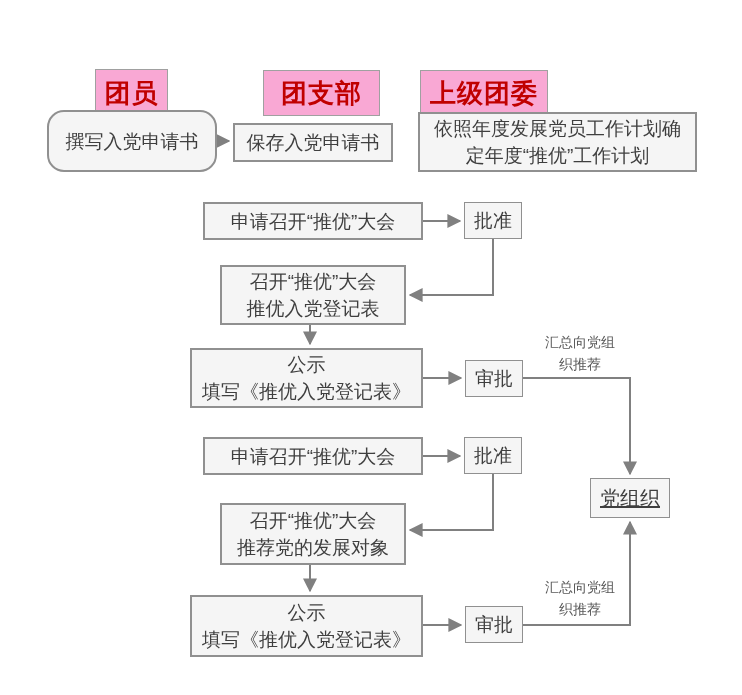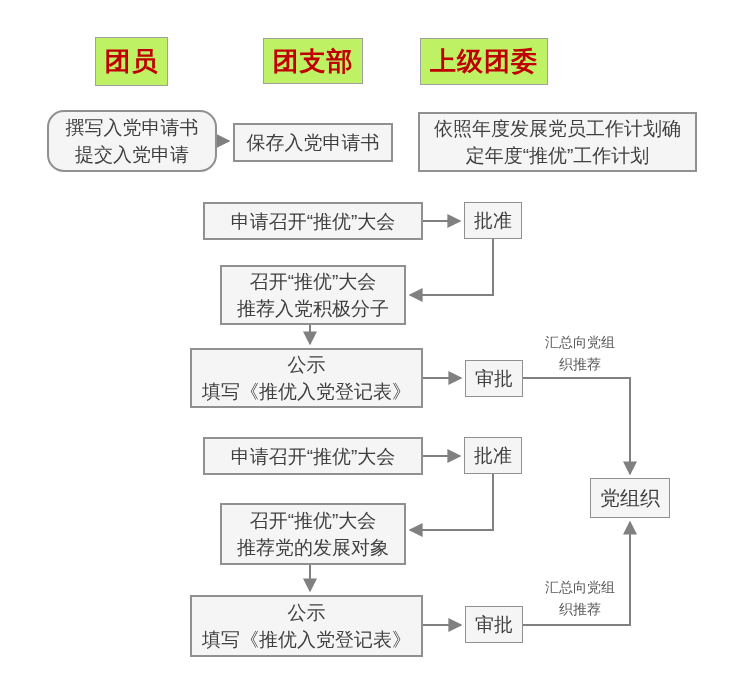--- a/index.html
+++ b/index.html
@@ -27,62 +27,63 @@
     justify-content: center;
     text-align: center;
     z-index: 2;
     line-height: 27px;
     font-size: 19px;
     color: #3f3f3f;
   }
   .box.small { border-width: 1.5px; }
   .hdr {
     position: absolute;
-    background: #bef264;
+    background: #f9a8d4;
     border: 1.5px solid #a0a0a0;
     display: flex;
     align-items: center;
     justify-content: center;
     z-index: 2;
     font-size: 26px;
     font-weight: bold;
     color: #c00000;
     letter-spacing: 1px;
+    margin-top: 32px;
   }
   .edge-label {
     position: absolute;
     z-index: 2;
     text-align: center;
     font-size: 14px;
     line-height: 22px;
     color: #595959;
   }
   
   #hdr-member  { left: 95px;  top: 37px; width: 73px;  height: 49px; }
-  #hdr-branch  { left: 263px; top: 38px; width: 100px;  height: 46px; }
+  #hdr-branch  { left: 263px; top: 38px; width: 117px;  height: 46px; }
   #hdr-league  { left: 420px; top: 38px; width: 128px; height: 47px; }
   #hdr-party   { left: 567px; top: 38px; width: 133px; height: 47px; }
 
   #n-write     { left: 47px;  top: 110px; width: 170px; height: 62px; border-radius: 17px; }
   #n-save      { left: 233px; top: 123px; width: 160px; height: 39px; }
   #n-plan      { left: 418px; top: 112px; width: 279px; height: 60px; }
 
   #n-apply1    { left: 203px; top: 202px; width: 220px; height: 38px; }
   #n-approve1  { left: 464px; top: 202px; width: 58px;  height: 37px; }
   #n-convene1  { left: 220px; top: 265px; width: 186px; height: 60px; }
   #n-public1   { left: 190px; top: 348px; width: 233px; height: 60px; }
   #n-review1   { left: 465px; top: 360px; width: 58px;  height: 37px; }
 
   #n-apply2    { left: 203px; top: 437px; width: 220px; height: 38px; }
   #n-approve2  { left: 464px; top: 437px; width: 58px;  height: 37px; }
   #n-convene2  { left: 220px; top: 503px; width: 186px; height: 62px; }
   #n-public2   { left: 190px; top: 595px; width: 233px; height: 62px; }
   #n-review2   { left: 465px; top: 606px; width: 58px;  height: 37px; }
 
-  #n-partyorg  { left: 590px; top: 478px; width: 80px;  height: 40px; font-size: 20px; }
+  #n-partyorg  { left: 590px; top: 478px; width: 80px;  height: 40px; font-size: 20px; text-decoration: underline; }
 
   #lbl-sum1 { left: 518px; top: 331px; width: 124px; }
   #lbl-sum2 { left: 518px; top: 576px; width: 124px; }
 </style>
 </head>
 <body>
 
 <div id="canvas">
 
   <svg class="wires" width="742" height="695" viewBox="0 0 742 695">
@@ -111,21 +112,20 @@
   </div>
   <div class="hdr" id="hdr-branch">
     <span>团支部</span>
   </div>
   <div class="hdr" id="hdr-league">
     <span>上级团委</span>
   </div>
 
   <div class="box" id="n-write">
     <span>撰写入党申请书</span>
-    <span>提交入党申请</span>
   </div>
 
   <div class="box" id="n-save">
     <span>保存入党申请书</span>
   </div>
 
   <div class="box" id="n-plan">
     <span>依照年度发展党员工作计划确</span>
     <span>定年度“推优”工作计划</span>
   </div>
@@ -133,21 +133,21 @@
   <div class="box" id="n-apply1">
     <span>申请召开“推优”大会</span>
   </div>
 
   <div class="box small" id="n-approve1">
     <span>批准</span>
   </div>
 
   <div class="box" id="n-convene1">
     <span>召开“推优”大会</span>
-    <span>推荐入党积极分子</span>
+    <span>推优入党登记表</span>
   </div>
 
   <div class="box" id="n-public1">
     <span>公示</span>
     <span>填写《推优入党登记表》</span>
   </div>
 
   <div class="box small" id="n-review1">
     <span>审批</span>
   </div>

